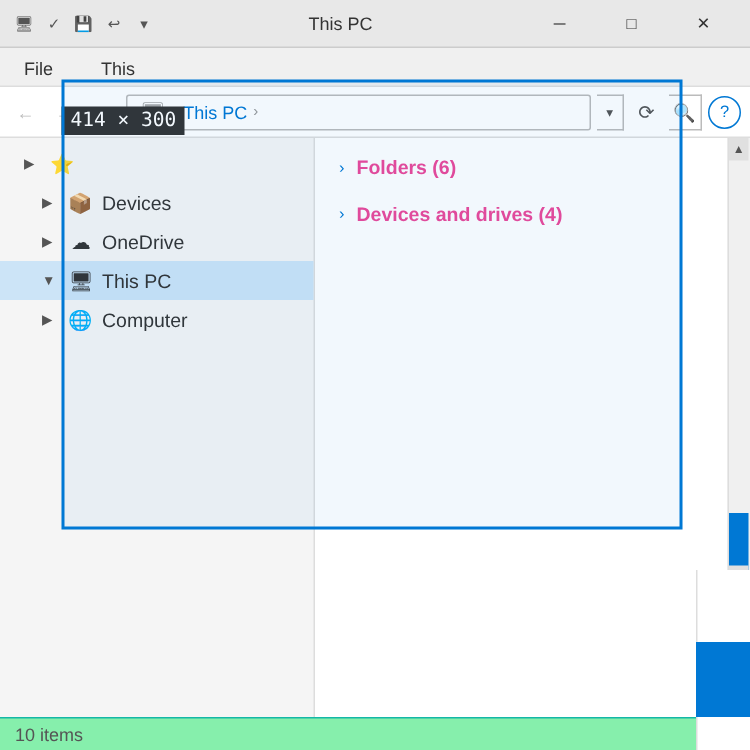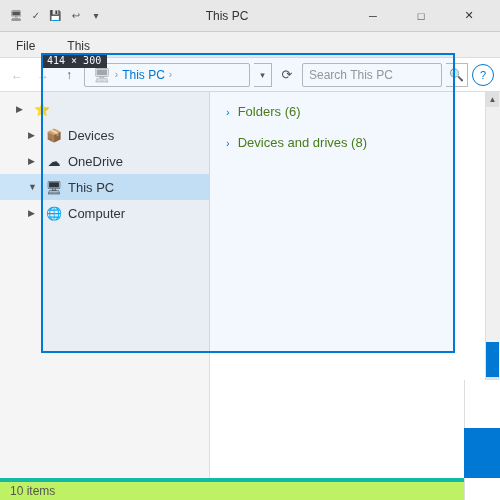--- a/index.html
+++ b/index.html
@@ -240,55 +240,55 @@
       left: 41px;
       width: 414px;
       height: 300px;
       border: 2px solid #0078d4;
       background: rgba(0, 120, 212, 0.05);
       pointer-events: none;
       z-index: 10;
     }
     .size-badge {
       position: absolute;
-      top: 53px;
+      top: 71px;
       left: 41px;
       background: #333;
       color: white;
-      font-size: 10px;
+      font-size: 13px;
       padding: 2px 6px;
       font-family: monospace;
     }
 
     
     .section-header {
       display: flex;
       align-items: center;
       gap: 8px;
       margin-bottom: 8px;
       cursor: pointer;
     }
     .section-chevron {
       color: #0078d4;
       font-size: 11px;
     }
     .section-title {
-      color: #4d7c0f;
+      color: #ec4899;
       font-size: 13px;
-      font-weight: normal;
+      font-weight: bold;
     }
     .section-content {
       margin-bottom: 16px;
     }
 
     
     .status-bar {
       height: 22px;
-      background: #bef264;
-      border-top: 4px solid #14b8a6;
+      background: #86efac;
+      border-top: 1px solid #14b8a6;
       display: flex;
       align-items: center;
       padding: 0 10px;
       font-size: 12px;
       color: #555;
       gap: 8px;
     }
 
     
     .scrollbar-track {
@@ -367,23 +367,20 @@
   <div class="nav-btn disabled">→</div>
   <div class="nav-btn">↑</div>
   <div class="address-path">
     <span class="address-path-icon">🖥</span>
     <span class="address-chevron">›</span>
     <span class="address-breadcrumb">This PC</span>
     <span class="address-chevron">›</span>
   </div>
   <div class="address-dropdown">▾</div>
   <div class="refresh-btn">⟳</div>
-  <div class="search-box">
-    <span>Search This PC</span>
-  </div>
   <div class="search-icon-btn">🔍</div>
   <div class="help-btn">?</div>
 </div>
 
 <div class="main-content">
 
   <div class="sidebar">
     <div class="sidebar-item">
       <span class="expand-arrow">▶</span>
       <span class="sidebar-item-icon">⭐</span>
@@ -413,21 +410,21 @@
   <div class="file-area">
     <div class="section-content">
       <div class="section-header">
         <span class="section-chevron">›</span>
         <span class="section-title">Folders (6)</span>
       </div>
     </div>
     <div class="section-content">
       <div class="section-header">
         <span class="section-chevron">›</span>
-        <span class="section-title">Devices and drives (8)</span>
+        <span class="section-title">Devices and drives (4)</span>
       </div>
     </div>
   </div>
 </div>
 
 <div class="status-bar">
   <span>10 items</span>
 </div>
 
 <div class="selection-overlay"></div>

